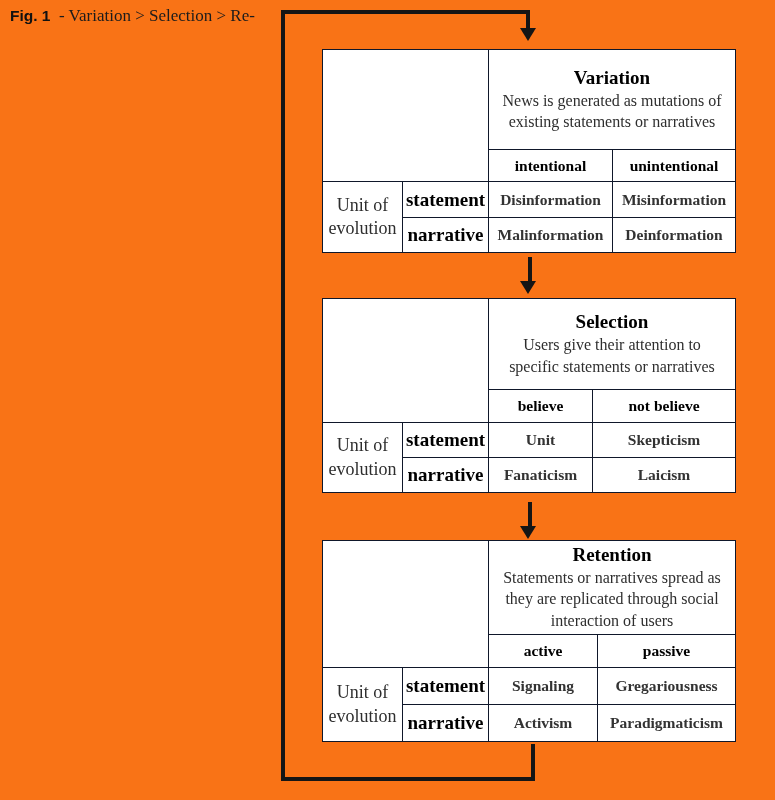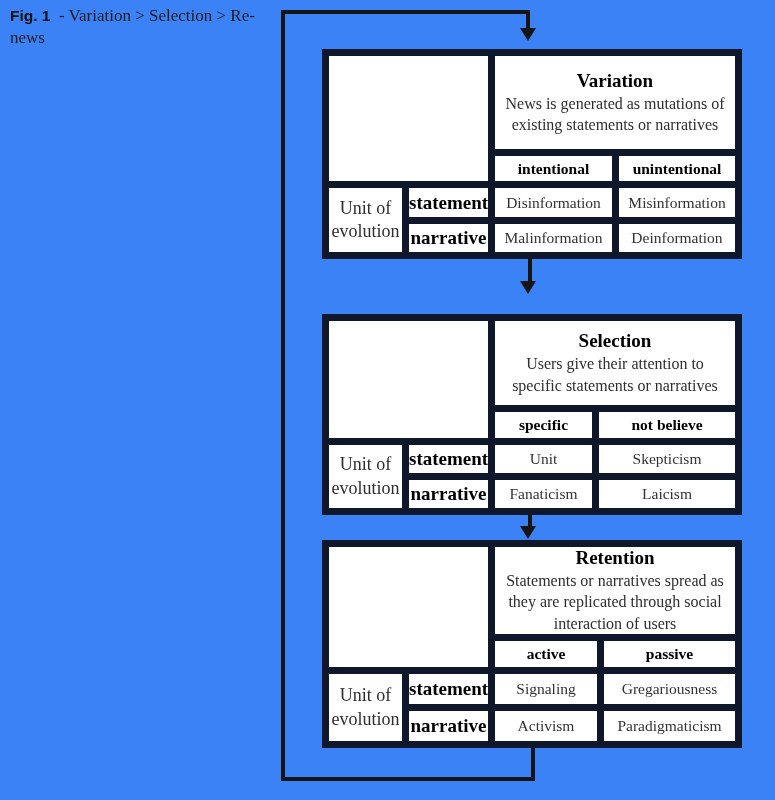--- a/index.html
+++ b/index.html
@@ -1,17 +1,17 @@
 <!DOCTYPE html>
 <html><head>
 <meta charset="utf-8">
 <style>
   html, body { margin:0; padding:0; background:#ffffff; }
   .canvas {
-    position:relative; width:775px; height:800px; background:#3b82f6;
+    position:relative; width:775px; height:800px; background:#f97316;
     font-family:"Liberation Serif", serif; overflow:hidden;
   }
 
   
   .caption { position:absolute; left:10px; top:5px; width:275px;
              font-size:17px; line-height:21.5px; color:#1c1c1c; }
   .caption .cap-label { font-family:"Liberation Sans", sans-serif;
              font-weight:bold; font-size:15.5px; color:#111; }
   .cap-line { display:block; }
   .cap-line.first { display:block; }
@@ -33,50 +33,49 @@
   .shaft { position:absolute; width:4px; background:#151515; }
   .shaft-a { left:528px; top:257px; height:24px; }
   .head-a  { left:520px; top:281px; }
   .shaft-b { left:528px; top:502px; height:24px; }
   .head-b  { left:520px; top:526px; }
 
   
   .vsr-table { position:absolute; left:322px; width:413px;
                border-collapse:collapse; table-layout:fixed;
                background:#ffffff; color:#2e2e2e; }
-  .vsr-table td { border:7px solid #0f172a; text-align:center;
+  .vsr-table td { border:1px solid #0f172a; text-align:center;
                   vertical-align:middle; padding:0; overflow:hidden; }
   .t1 { top:49px; }
-  .t2 { top:314px; }
+  .t2 { top:298px; }
   .t3 { top:540px; }
 
   .title-cell { vertical-align:top; padding-top:9px; }
   .tbl-title { font-weight:bold; font-size:19px; color:#000; margin-bottom:1px; }
   .tbl-desc  { font-size:16px; line-height:1.32; color:#2e2e2e; margin:0 auto; }
   .t1 .tbl-desc { max-width:236px; }
   .t2 .tbl-desc { max-width:222px; }
   .t3 .tbl-desc { max-width:244px; }
 
   .subhead  { font-weight:bold; font-size:15.5px; color:#000; }
   .unit-cell{ font-size:18px; line-height:1.28; color:#2e2e2e; }
   .rowlabel { font-weight:bold; font-size:19px; color:#000; }
-  .value    { font-size:15.5px; color:#333; }
+  .value    { font-size:15.5px; color:#333;font-weight:bold; }
 
   .t1 .r-title{ height:100px; } .t1 .r-sub{ height:32px; } .t1 .r-a{ height:36px; } .t1 .r-b{ height:35px; }
   .t2 .r-title{ height:91px;  } .t2 .r-sub{ height:33px; } .t2 .r-a{ height:35px; } .t2 .r-b{ height:35px; }
   .t3 .r-title{ height:94px;  } .t3 .r-sub{ height:33px; } .t3 .r-a{ height:37px; } .t3 .r-b{ height:37px; }
 </style>
 </head>
 <body>
 
 <div class="canvas">
 
   <div class="caption">
     <span class="cap-line first"><span class="cap-label">Fig. 1</span><span class="rest">&nbsp; - Variation &gt; Selection &gt; Re-</span></span>
-    <span class="cap-line">news</span>
   </div>
 
   <div class="loopseg seg-top"></div>
   <div class="loopseg seg-left"></div>
   <div class="loopseg seg-bottom"></div>
   <div class="loopseg seg-rbot"></div>
   <div class="loopseg seg-entry"></div>
   <div class="tri-down head-entry"></div>
 
   <div class="shaft shaft-a"></div>
@@ -127,21 +126,21 @@
       </colgroup>
     <tbody>
         <tr class="r-title">
       <td colspan="2" rowspan="2"></td>
       <td colspan="2" class="title-cell">
         <div class="tbl-title">Selection</div>
         <div class="tbl-desc">Users give their attention to specific statements or narratives</div>
       </td>
     </tr>
     <tr class="r-sub">
-      <td class="subhead">specific</td>
+      <td class="subhead">believe</td>
       <td class="subhead">not believe</td>
     </tr>
     <tr class="r-a">
       <td rowspan="2" class="unit-cell"><span>Unit of</span><br><span>evolution</span></td>
       <td class="rowlabel">statement</td>
       <td class="value">Unit</td>
       <td class="value">Skepticism</td>
     </tr>
     <tr class="r-b">
       <td class="rowlabel">narrative</td>

